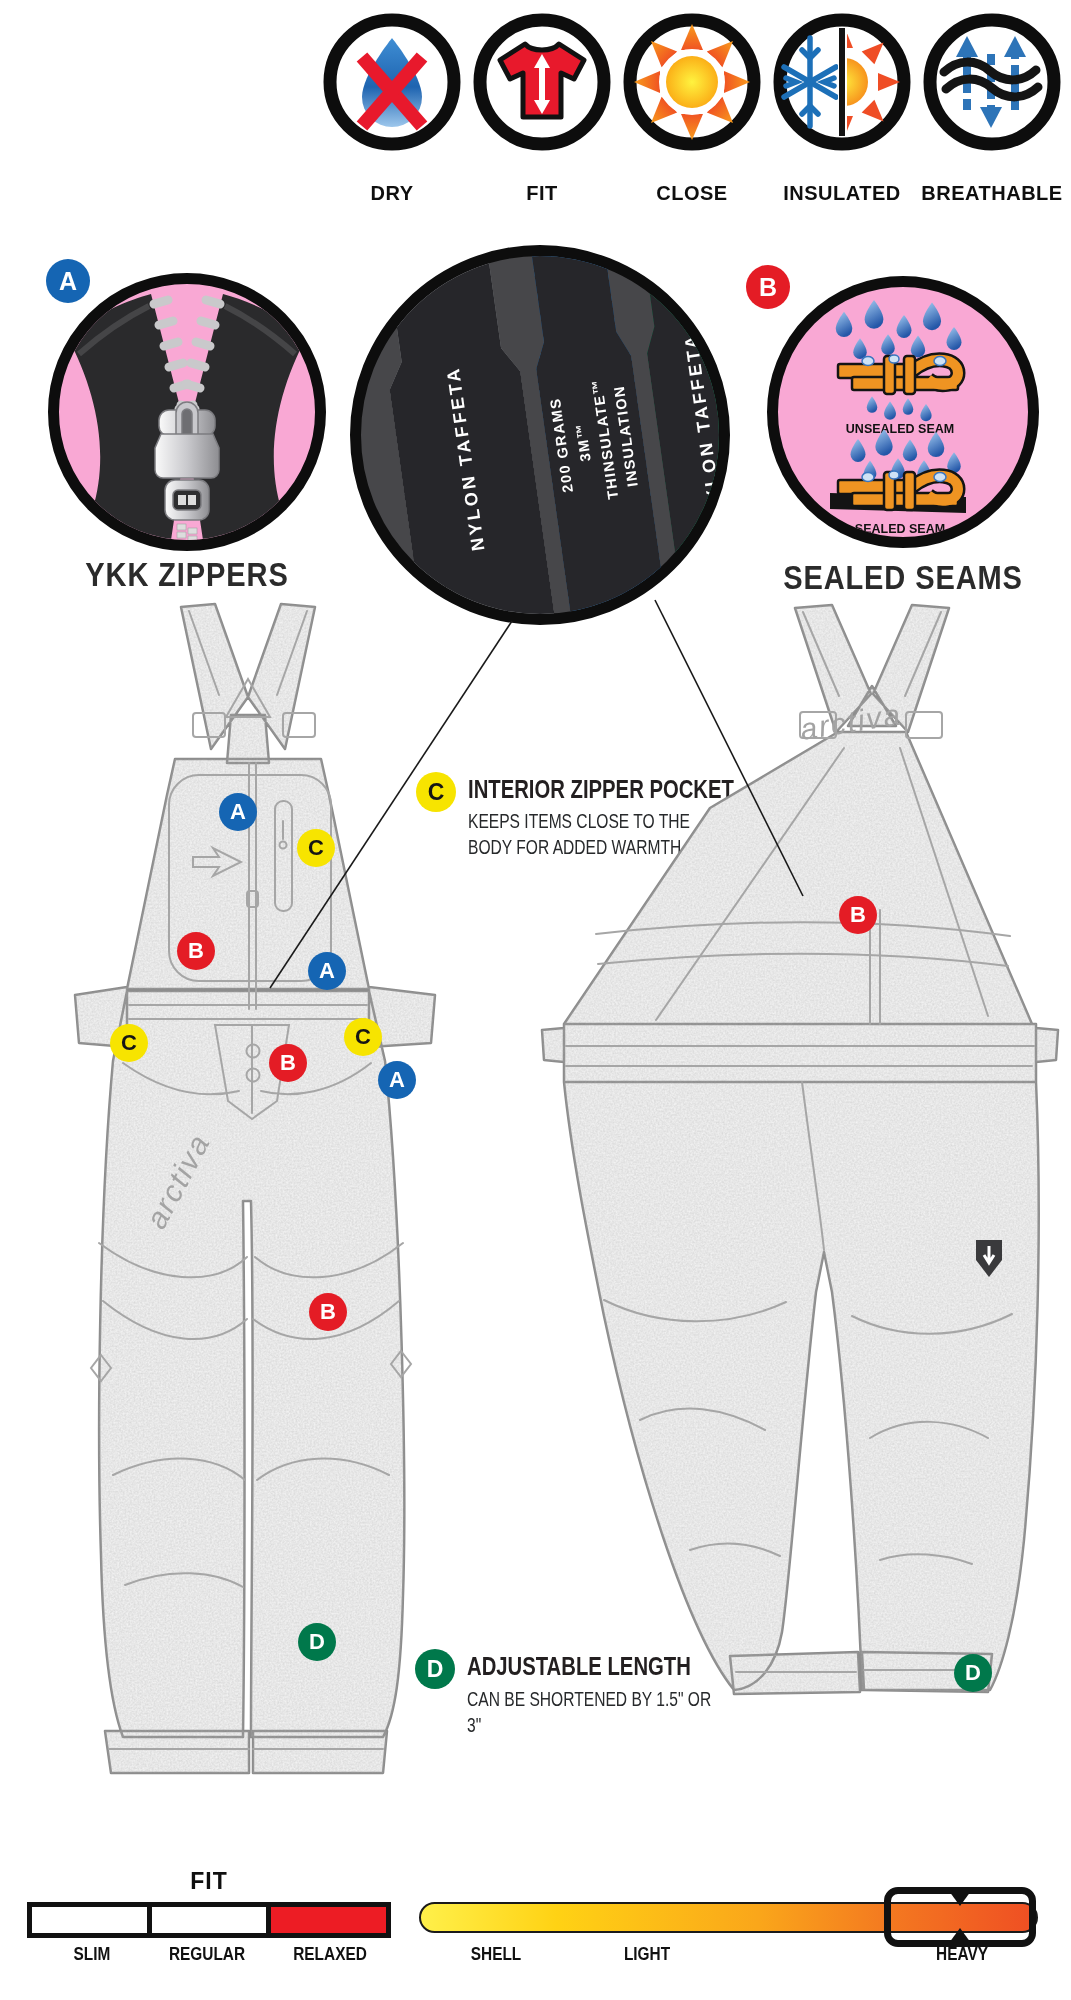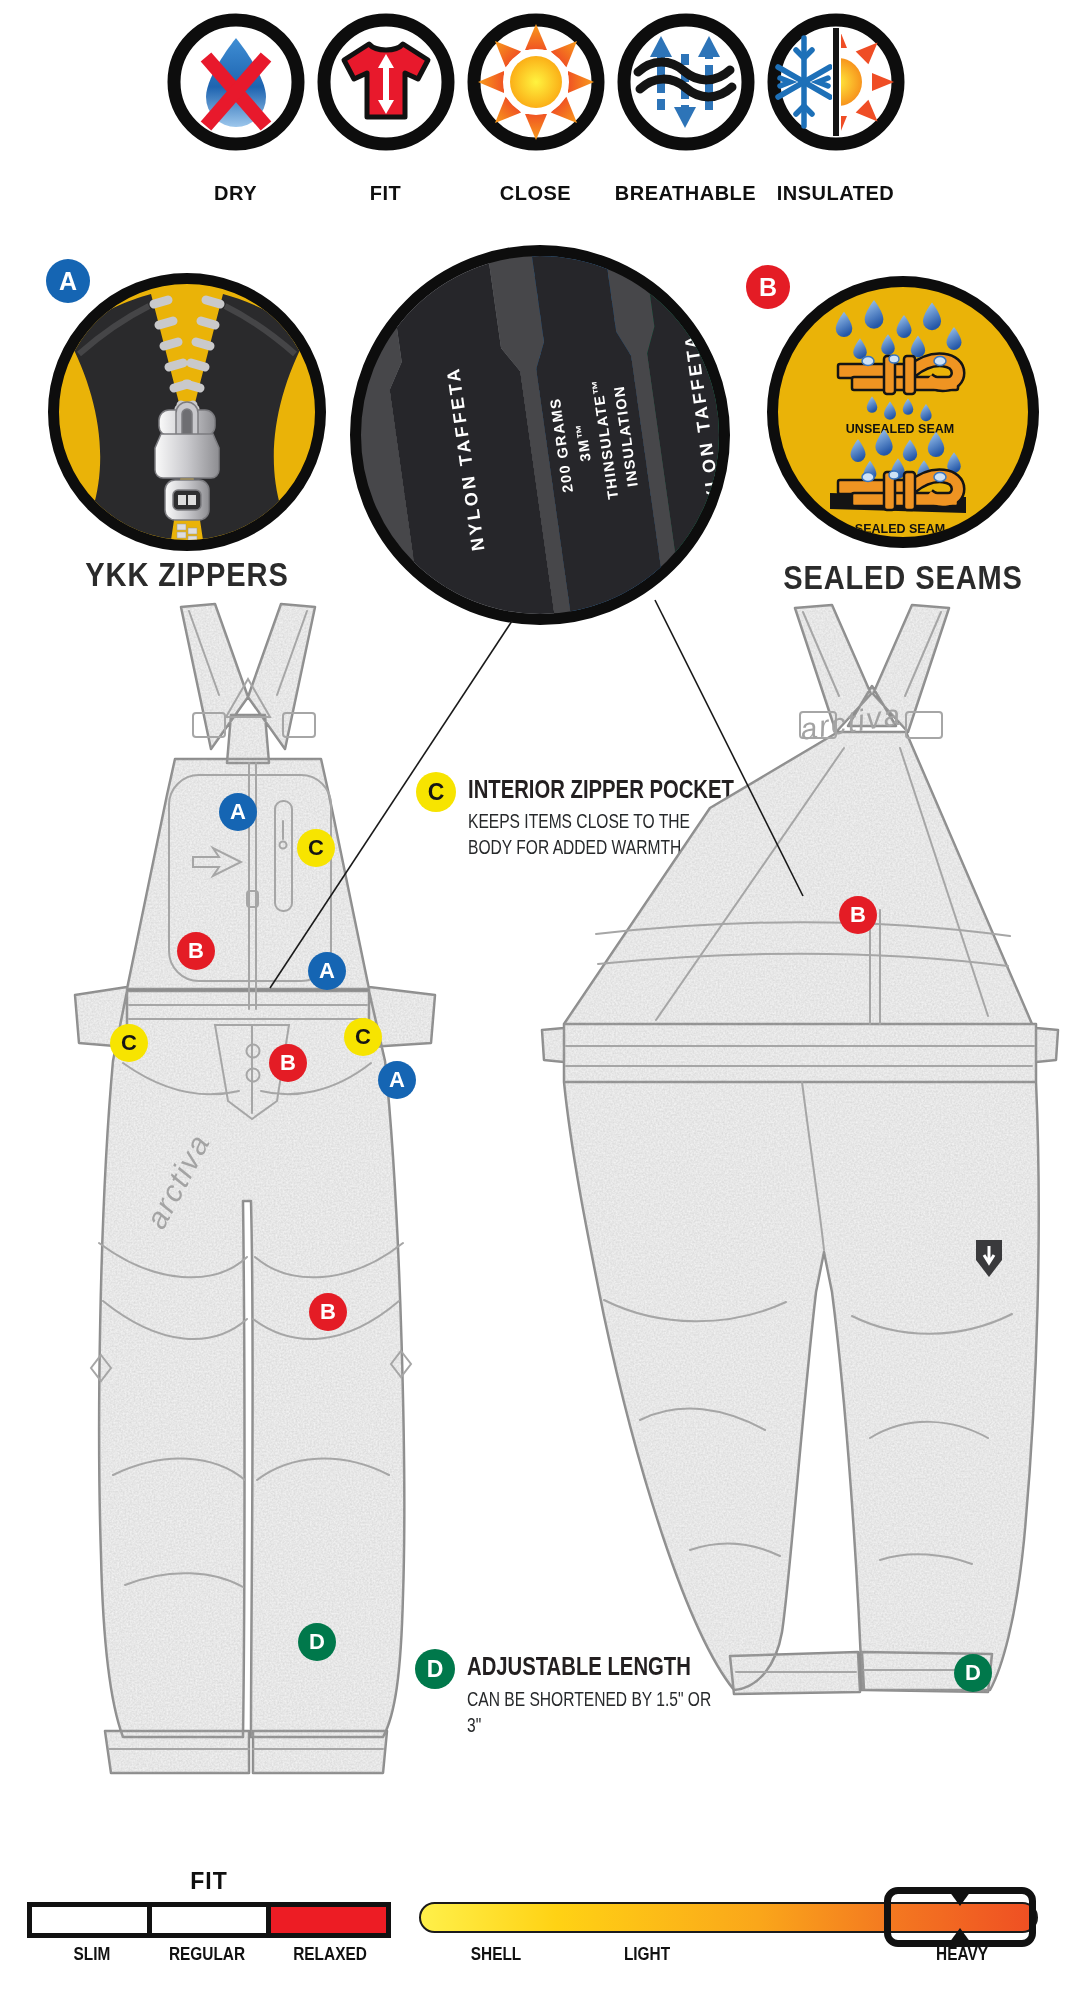--- a/index.html
+++ b/index.html
@@ -1,27 +1,27 @@
 <!DOCTYPE html>
 <html><head>
 <meta charset="utf-8">
 <style>
   html,body{margin:0;padding:0;background:#fff;}
   .page{position:relative;width:1071px;height:2000px;background:#fff;overflow:hidden;
         font-family:"Liberation Sans",sans-serif;color:#111;}
   .abs{position:absolute;}
 
   
-  .features{position:absolute;left:0;top:0;width:1071px;display:flex;justify-content:center;padding:0 4px;box-sizing:border-box;}
+  .features{position:absolute;left:0;top:0;width:1071px;display:flex;justify-content:flex-end;padding:0 4px;box-sizing:border-box;}
   .feature{width:150px;display:flex;flex-direction:column;align-items:center;}
   .feature svg{margin-top:12px;}
   .feature-label{margin-top:30px;font-weight:bold;font-size:20px;letter-spacing:.5px;color:#0f0f0f;}
 
   
-  .circle{position:absolute;border-radius:50%;border:11px solid #0d0d0d;background:#eab308;overflow:hidden;box-sizing:border-box;}
+  .circle{position:absolute;border-radius:50%;border:11px solid #0d0d0d;background:#f9a8d4;overflow:hidden;box-sizing:border-box;}
   .circle-zippers{left:48px;top:273px;width:278px;height:278px;}
   .circle-fabric{left:350px;top:245px;width:380px;height:380px;background:#47474a;}
   .circle-seams{left:767px;top:276px;width:272px;height:272px;}
   .detail-title{position:absolute;text-align:center;font-weight:bold;font-size:33px;color:#2b2b2b;transform:scaleX(.88);letter-spacing:1px;}
 
   .fab-rot{position:absolute;left:-50px;top:-50px;width:480px;height:480px;transform:rotate(-8deg);}
   .band{position:absolute;top:-20px;height:520px;
         clip-path:polygon(12% 0,88% 0,88% 30%,100% 35%,100% 100%,0% 100%,0% 35%,12% 30%);}
   .band::before{content:"";position:absolute;top:-6px;bottom:-6px;left:-11px;right:-11px;background:#26262a;
         clip-path:polygon(12% 0,88% 0,88% 30%,100% 35%,100% 100%,0% 100%,0% 35%,12% 30%);z-index:-1;}
@@ -129,39 +129,20 @@
           <path d="M70,12 L59,38 L81,38 Z" transform="rotate(135 70 70)"></path>
           <path d="M70,12 L59,38 L81,38 Z" transform="rotate(180 70 70)"></path>
           <path d="M70,12 L59,38 L81,38 Z" transform="rotate(225 70 70)"></path>
           <path d="M70,12 L59,38 L81,38 Z" transform="rotate(270 70 70)"></path>
           <path d="M70,12 L59,38 L81,38 Z" transform="rotate(315 70 70)"></path>
         </g>
         <circle cx="70" cy="70" r="30" fill="none" stroke="#fff" stroke-width="6"></circle>
         <circle cx="70" cy="70" r="26" fill="url(#gSun)"></circle>
       </svg>
       <div class="feature-label">CLOSE</div>
-    </div>
-
-    <div class="feature">
-      <svg width="140" height="140" viewBox="0 0 140 140">
-        <circle cx="70" cy="70" r="62" fill="#fff" stroke="#0d0d0d" stroke-width="13"></circle>
-        <g stroke="#2d74b8" stroke-width="8" stroke-dasharray="11 6">
-          <line x1="45" y1="98" x2="45" y2="42"></line>
-          <line x1="93" y1="98" x2="93" y2="42"></line>
-          <line x1="69" y1="42" x2="69" y2="98"></line>
-        </g>
-        <path d="M45,24 L34,45 L56,45 Z" fill="#2d74b8"></path>
-        <path d="M93,24 L82,45 L104,45 Z" fill="#2d74b8"></path>
-        <path d="M69,116 L58,95 L80,95 Z" fill="#2d74b8"></path>
-        <g stroke="#141414" stroke-width="9" fill="none" stroke-linecap="round">
-          <path d="M22,60 C36,47 54,47 68,59 C82,71 100,71 114,58"></path>
-          <path d="M24,77 C38,64 56,64 70,76 C84,88 102,88 116,75"></path>
-        </g>
-      </svg>
-      <div class="feature-label">BREATHABLE</div>
     </div>
 
     <div class="feature">
       <svg width="140" height="140" viewBox="0 0 140 140">
         <defs>
           <radialGradient id="gSun2">
               <stop offset="0" stop-color="#ffe93c"></stop>
               <stop offset="1" stop-color="#f7941d"></stop>
             </radialGradient>
           <clipPath id="clipL">
@@ -187,20 +168,39 @@
             <path d="M72,14 L63,36 L81,36 Z" transform="rotate(45 72 70)"></path>
             <path d="M72,14 L63,36 L81,36 Z" transform="rotate(90 72 70)"></path>
             <path d="M72,14 L63,36 L81,36 Z" transform="rotate(135 72 70)"></path>
             <path d="M72,14 L63,36 L81,36 Z" transform="rotate(180 72 70)"></path>
           </g>
           <circle cx="72" cy="70" r="24" fill="url(#gSun2)"></circle>
         </g>
         <rect x="67" y="16" width="6" height="108" fill="#141414"></rect>
       </svg>
       <div class="feature-label">INSULATED</div>
+    </div>
+
+    <div class="feature">
+      <svg width="140" height="140" viewBox="0 0 140 140">
+        <circle cx="70" cy="70" r="62" fill="#fff" stroke="#0d0d0d" stroke-width="13"></circle>
+        <g stroke="#2d74b8" stroke-width="8" stroke-dasharray="11 6">
+          <line x1="45" y1="98" x2="45" y2="42"></line>
+          <line x1="93" y1="98" x2="93" y2="42"></line>
+          <line x1="69" y1="42" x2="69" y2="98"></line>
+        </g>
+        <path d="M45,24 L34,45 L56,45 Z" fill="#2d74b8"></path>
+        <path d="M93,24 L82,45 L104,45 Z" fill="#2d74b8"></path>
+        <path d="M69,116 L58,95 L80,95 Z" fill="#2d74b8"></path>
+        <g stroke="#141414" stroke-width="9" fill="none" stroke-linecap="round">
+          <path d="M22,60 C36,47 54,47 68,59 C82,71 100,71 114,58"></path>
+          <path d="M24,77 C38,64 56,64 70,76 C84,88 102,88 116,75"></path>
+        </g>
+      </svg>
+      <div class="feature-label">BREATHABLE</div>
     </div>
 
   </div>
 
   <div class="circle circle-zippers">
     <svg width="256" height="256" viewBox="0 0 256 256">
       <defs>
         <linearGradient id="gSlider" x1="0" y1="0" x2="1" y2="0">
           <stop offset="0" stop-color="#fafafa"></stop>
             <stop offset=".5" stop-color="#c9c9cd"></stop>

